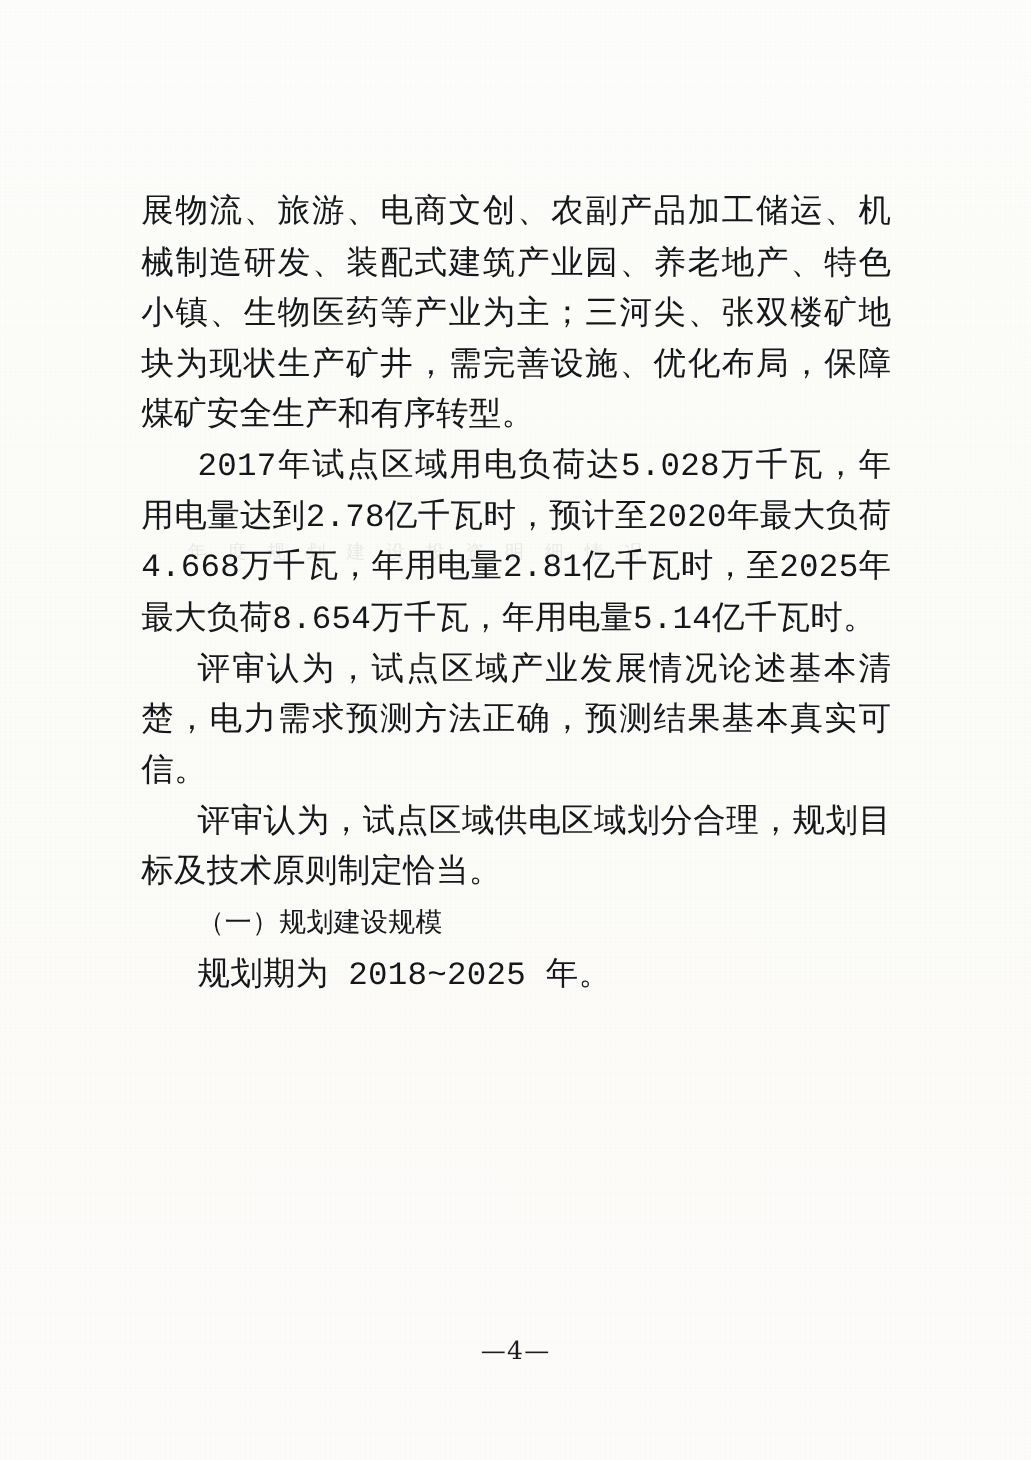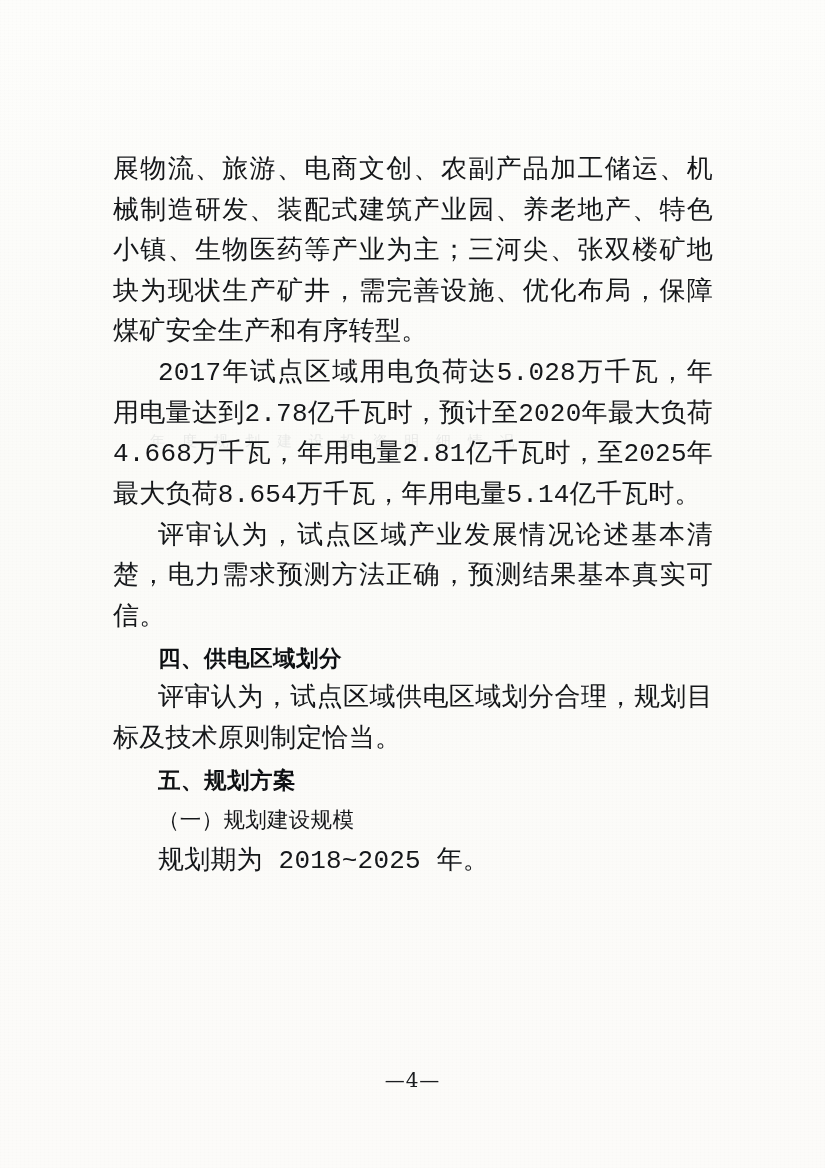--- a/index.html
+++ b/index.html
@@ -103,26 +103,24 @@
   <div class="ghost ghost-1">年 度 规 划 建 设 投 资 明 细 情 况</div>
 
   <div class="body-area">
 
     <p class="para">展物流、旅游、电商文创、农副产品加工储运、机械制造研发、装配式建筑产业园、养老地产、特色小镇、生物医药等产业为主；三河尖、张双楼矿地块为现状生产矿井，需完善设施、优化布局，保障煤矿安全生产和有序转型。</p>
 
     <p class="para indent">2017年试点区域用电负荷达5.028万千瓦，年用电量达到2.78亿千瓦时，预计至2020年最大负荷4.668万千瓦，年用电量2.81亿千瓦时，至2025年最大负荷8.654万千瓦，年用电量5.14亿千瓦时。</p>
 
     <p class="para indent">评审认为，试点区域产业发展情况论述基本清楚，电力需求预测方法正确，预测结果基本真实可信。</p>
 
-    <p class="heading">四、供电区域划分</p>
 
 
     <p class="para indent">评审认为，试点区域供电区域划分合理，规划目标及技术原则制定恰当。</p>
 
-    <p class="heading">五、规划方案</p>
 
     <p class="subheading">（一）规划建设规模</p>
 
     <p class="para indent">规划期为 2018~2025 年。</p>
 
 
   </div>
 
   <div class="page-number">—4—</div>
 

